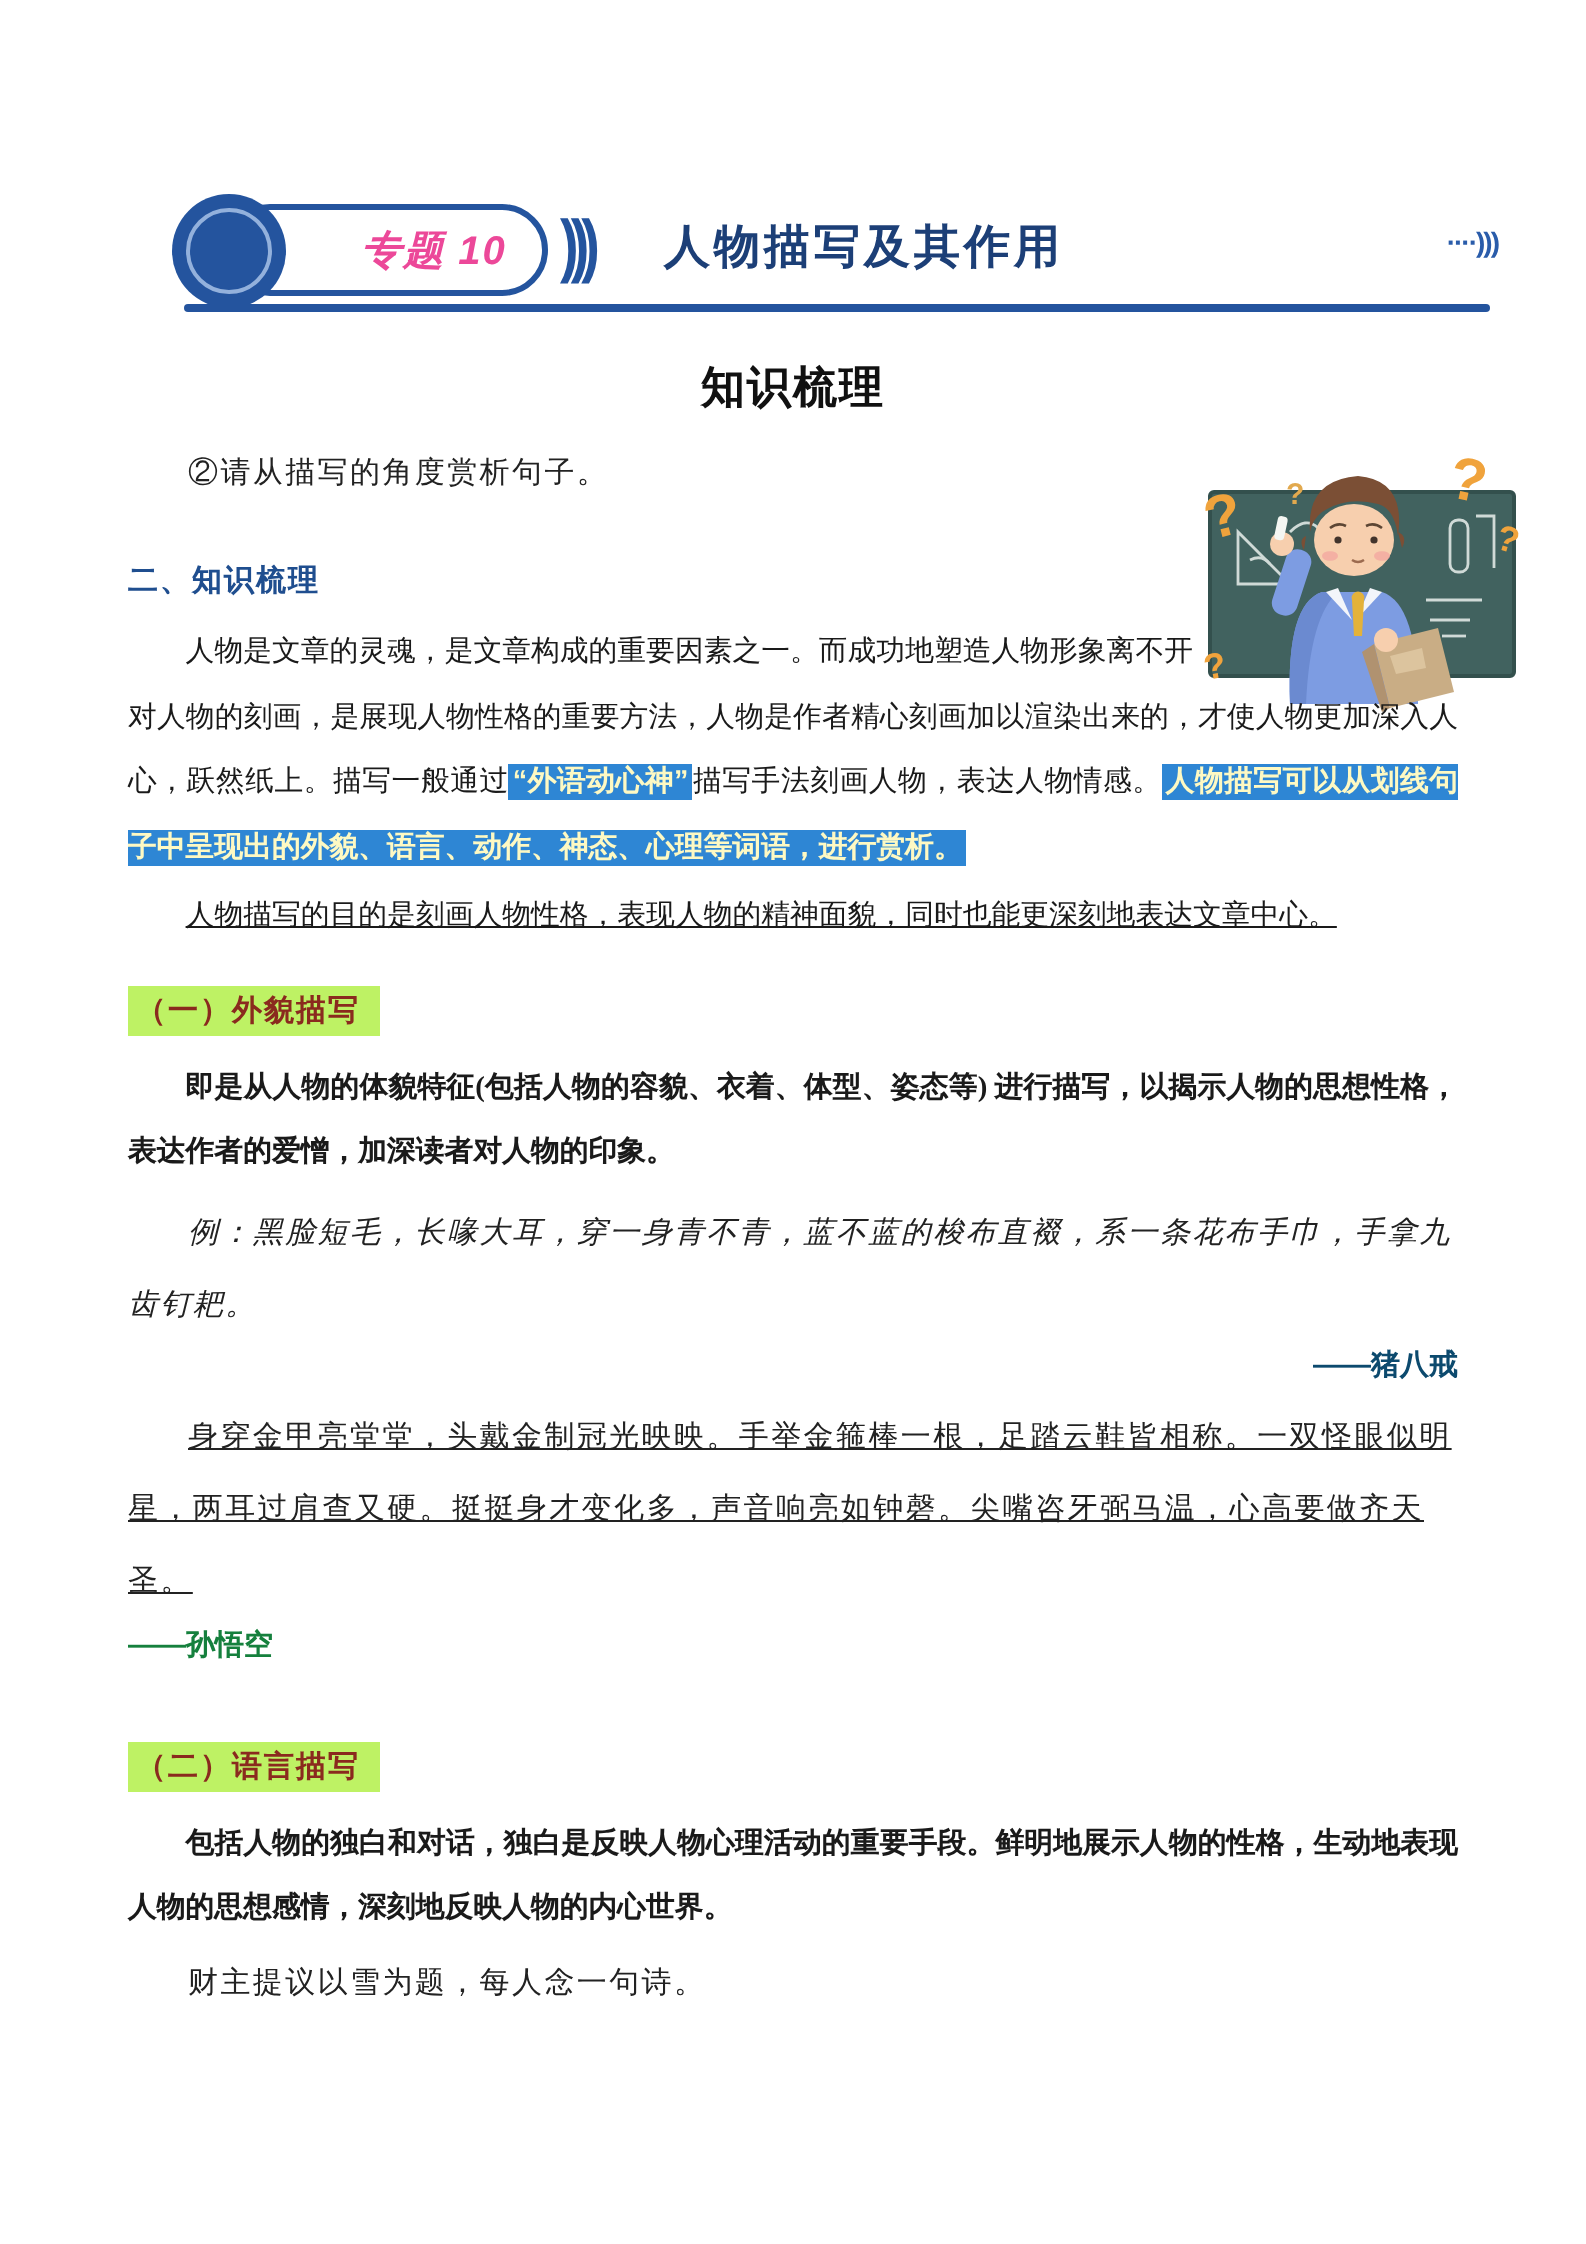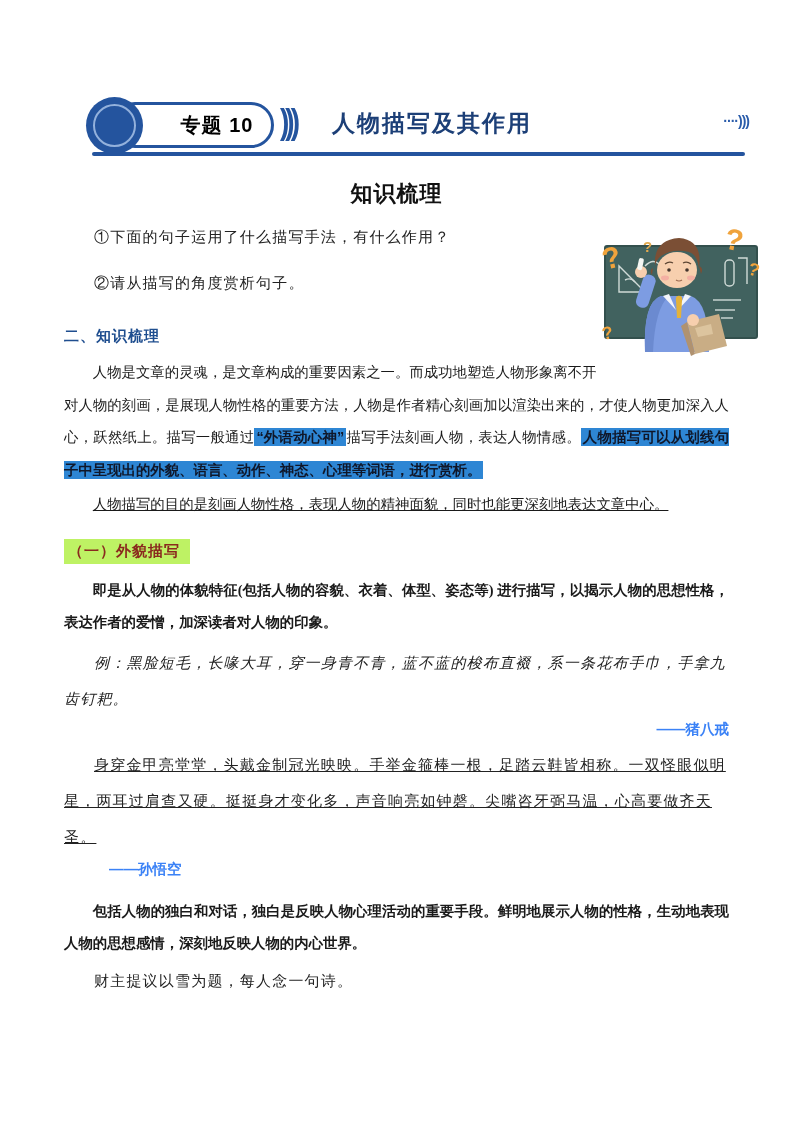--- a/index.html
+++ b/index.html
@@ -9,21 +9,21 @@
     position:relative; overflow:hidden;
     font-family:"Liberation Serif","DejaVu Serif",serif; color:#1a1a1a;
   }
   
   .header { position:relative; margin-top:97px; height:60px; }
   .badge-pill {
     position:absolute; left:112px; top:5px; width:162px; height:46px;
     border:3px solid #24549e; border-radius:26px; background:#fff;
     display:flex; align-items:center; justify-content:center; padding-left:48px;
     font-family:"Liberation Sans","DejaVu Sans",sans-serif;
-    font-weight:bold; font-size:20px; color:#000000; letter-spacing:1px;
+    font-weight:bold; font-size:20px; color:#ec4899; letter-spacing:1px;font-style:italic;
   }
   .badge-circle {
     position:absolute; left:86px; top:0; width:57px; height:57px;
     background:#24549e; border-radius:50%;
   }
   .badge-circle .inner {
     position:absolute; inset:7px; border:2px solid #93b1dc; border-radius:50%;
   }
   .badge-arcs {
     position:absolute; left:280px; top:6px;
@@ -50,31 +50,31 @@
   .main-heading { margin-top:22px; text-align:center; font-size:22px; font-weight:bold; color:#111;
     font-family:"Liberation Sans","DejaVu Sans",sans-serif; letter-spacing:1px; }
   .sec-heading { margin-top:16px; font-family:"Liberation Sans","DejaVu Sans",sans-serif;
     font-weight:bold; font-size:15px; color:#1f4e8f; letter-spacing:1px; }
   .kaiti { font-size:15px; letter-spacing:1.2px; line-height:36px; color:#222; }
   .q-item { margin-top:10px; text-indent:2em; max-width:520px; }
   .body-p { font-size:14.4px; line-height:32.5px; text-align:justify; }
   .first-line { margin-top:10px; text-indent:2em; white-space:nowrap; }
   .indent { text-indent:2em; }
   .bold { font-weight:bold; }
-  .hl { background:#2e86d4; color:#0f172a; font-weight:bold;
+  .hl { background:#2e86d4; color:#fef9c3; font-weight:bold;
     font-family:"Liberation Sans","DejaVu Sans",sans-serif; padding:1px 2px; }
   .subhead {
     display:inline-block; margin-top:18px; padding:3px 10px 3px 4px;
     background:#bef264; color:#8a2a1e; font-weight:bold; font-size:15px;
     font-family:"Liberation Sans","DejaVu Sans",sans-serif; letter-spacing:1px;
   }
   .attr-right { text-align:right; font-family:"Liberation Sans","DejaVu Sans",sans-serif;
-    font-size:14.5px; font-weight:bold; color:#3b82f6; margin-top:-4px; line-height:32px; }
+    font-size:14.5px; font-weight:bold; color:#0c4a6e; margin-top:-4px; line-height:32px; }
   .attr-left { text-align:left; font-family:"Liberation Sans","DejaVu Sans",sans-serif;
-    font-size:14.5px; font-weight:bold; color:#3b82f6; margin-top:-2px; line-height:32px;margin-left:45px; }
+    font-size:14.5px; font-weight:bold; color:#15803d; margin-top:-2px; line-height:32px; }
   .mt2 { margin-top:2px;text-decoration:underline; } .mt6 { margin-top:6px;font-style:italic; } .mt10 { margin-top:10px; } .mt26 { margin-top:26px; }
   .dialog-line { margin-top:3px; text-indent:2em; }
   
   .illustration { position:absolute; top:222px; right:26px; width:172px; height:146px; }
 </style>
 </head>
 <body>
 
 <div class="page">
 
@@ -148,34 +148,34 @@
         <path d="M100 106 L116 102 L118 112 L103 115 Z" fill="#dcc49e"></path>
         <circle cx="98" cy="98" r="6" fill="#f7cfae"></circle>
       </g>
     </g>
   </svg>
 
   <div class="content">
 
     <div class="main-heading">知识梳理</div>
 
-    <div class="kaiti q-item">①下面的句子运用了什么描写手法，有什么作用？</div>
     <div class="kaiti q-item">②请从描写的角度赏析句子。</div>
 
     <div class="sec-heading mt26">二、知识梳理</div>
 
     <div class="body-p first-line">人物是文章的灵魂，是文章构成的重要因素之一。而成功地塑造人物形象离不开</div>
     <div class="body-p"><span>对人物的刻画，是展现人物性格的重要方法，人物是作者精心刻画加以渲染出来的，才使人物更加深入人心，跃然纸上。描写一般通过</span><span class="hl">“外语动心神”</span><span>描写手法刻画人物，表达人物情感。</span><span class="hl">人物描写可以从划线句子中呈现出的外貌、语言、动作、神态、心理等词语，进行赏析。</span></div>
 
     <div class="body-p indent mt2">人物描写的目的是刻画人物性格，表现人物的精神面貌，同时也能更深刻地表达文章中心。</div>
 
     <div><span class="subhead">（一）外貌描写</span></div>
     <div class="body-p bold indent mt10">即是从人物的体貌特征(包括人物的容貌、衣着、体型、姿态等) 进行描写，以揭示人物的思想性格，表达作者的爱憎，加深读者对人物的印象。</div>
     <div class="kaiti indent mt6">例：黑脸短毛，长喙大耳，穿一身青不青，蓝不蓝的梭布直裰，系一条花布手巾，手拿九齿钉耙。</div>
     <div class="attr-right">——猪八戒</div>
     <div class="kaiti indent mt2">身穿金甲亮堂堂，头戴金制冠光映映。手举金箍棒一根，足踏云鞋皆相称。一双怪眼似明星，两耳过肩查又硬。挺挺身才变化多，声音响亮如钟磬。尖嘴咨牙弼马温，心高要做齐天圣。</div>
     <div class="attr-left">——孙悟空</div>
 
+    <div style="margin-top:14px;"><span class="subhead">（二）语言描写</span></div>
     <div class="body-p bold indent mt10">包括人物的独白和对话，独白是反映人物心理活动的重要手段。鲜明地展示人物的性格，生动地表现人物的思想感情，深刻地反映人物的内心世界。</div>
     <div class="kaiti dialog-line">财主提议以雪为题，每人念一句诗。</div>
 
   </div>
 </div>
 
 </body></html>

